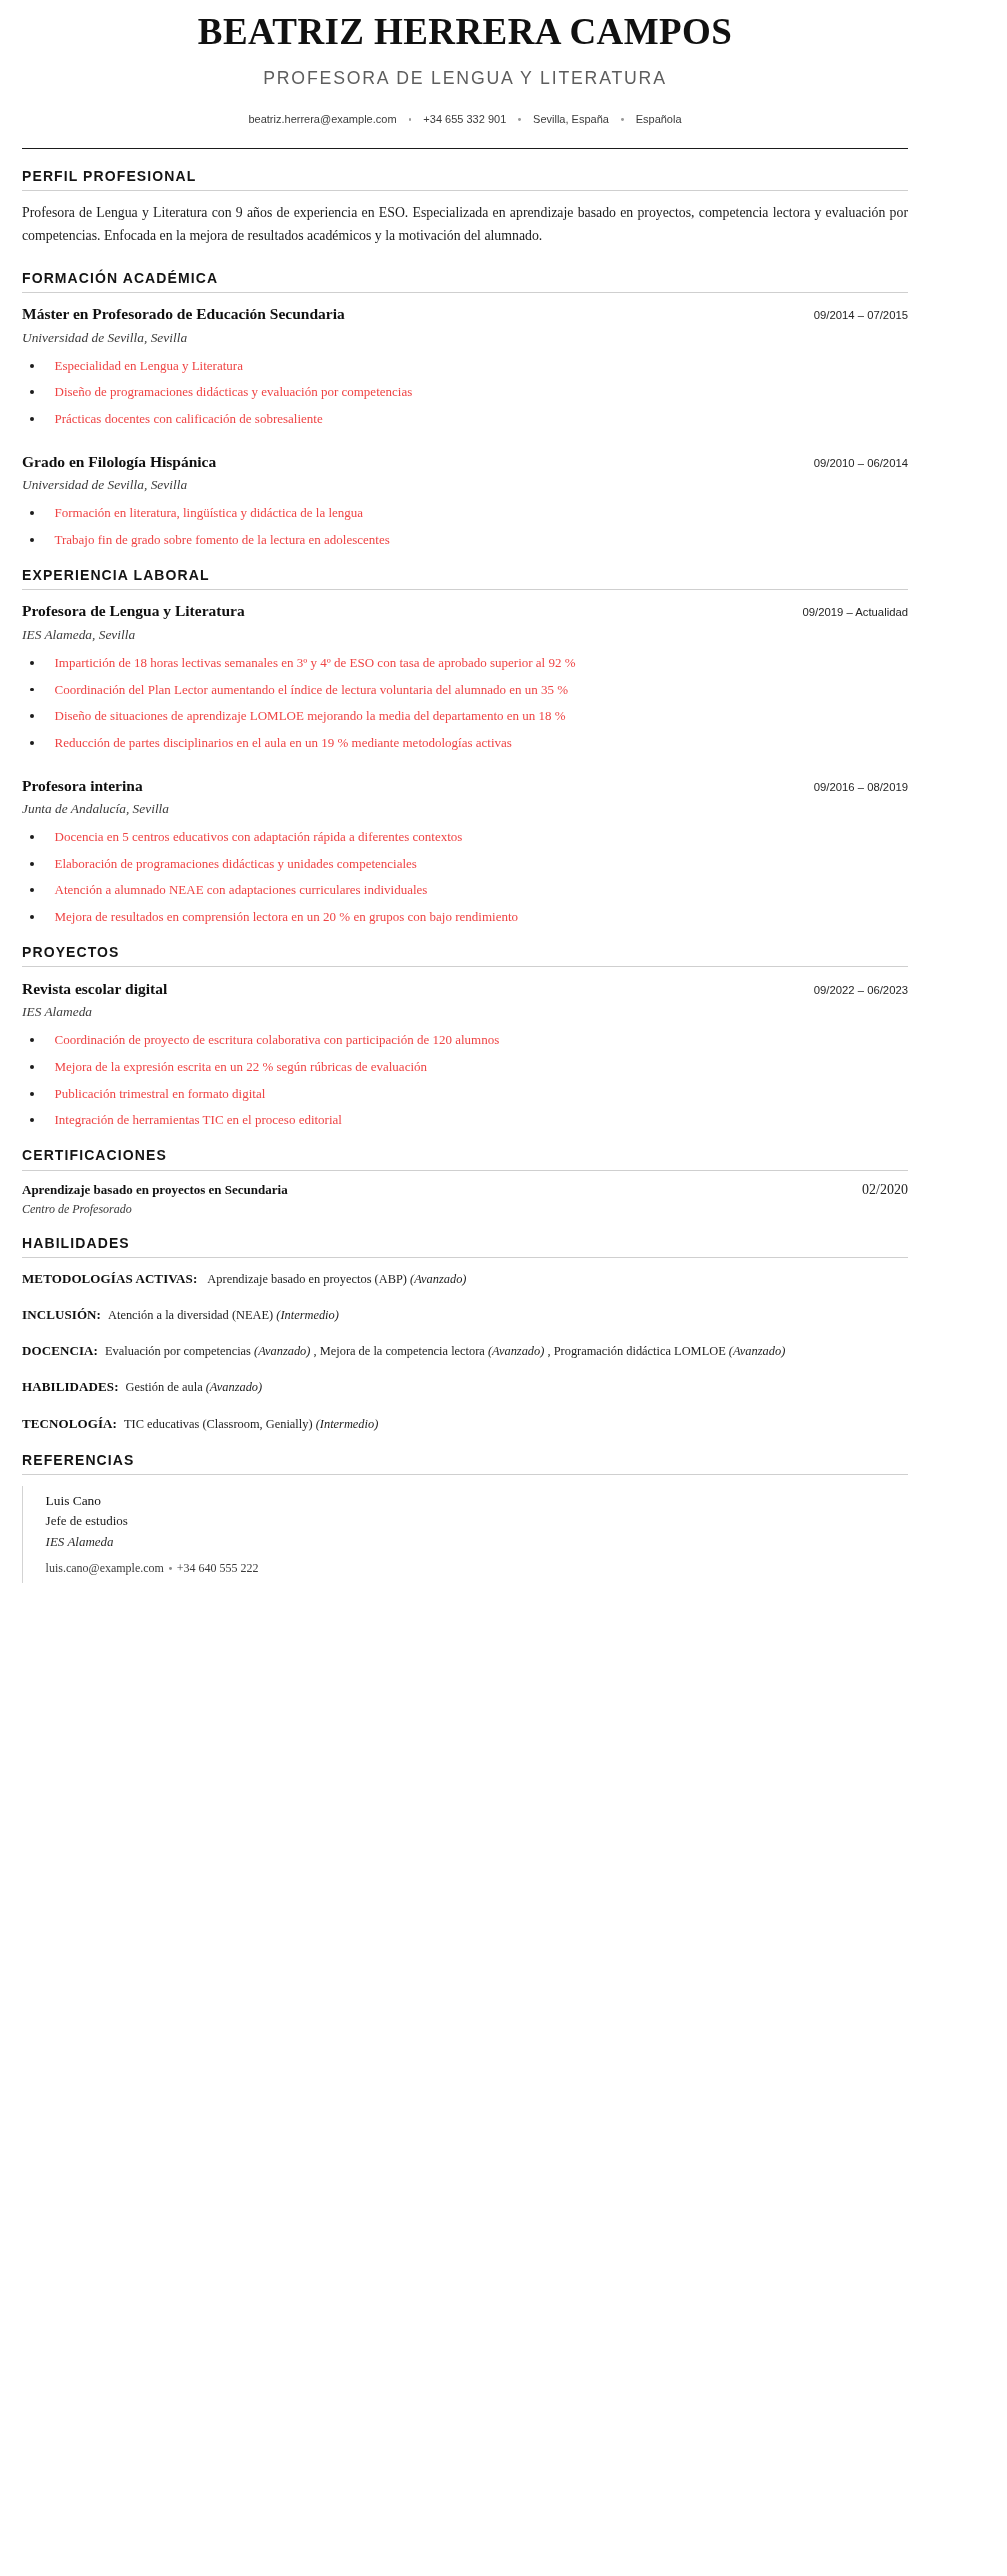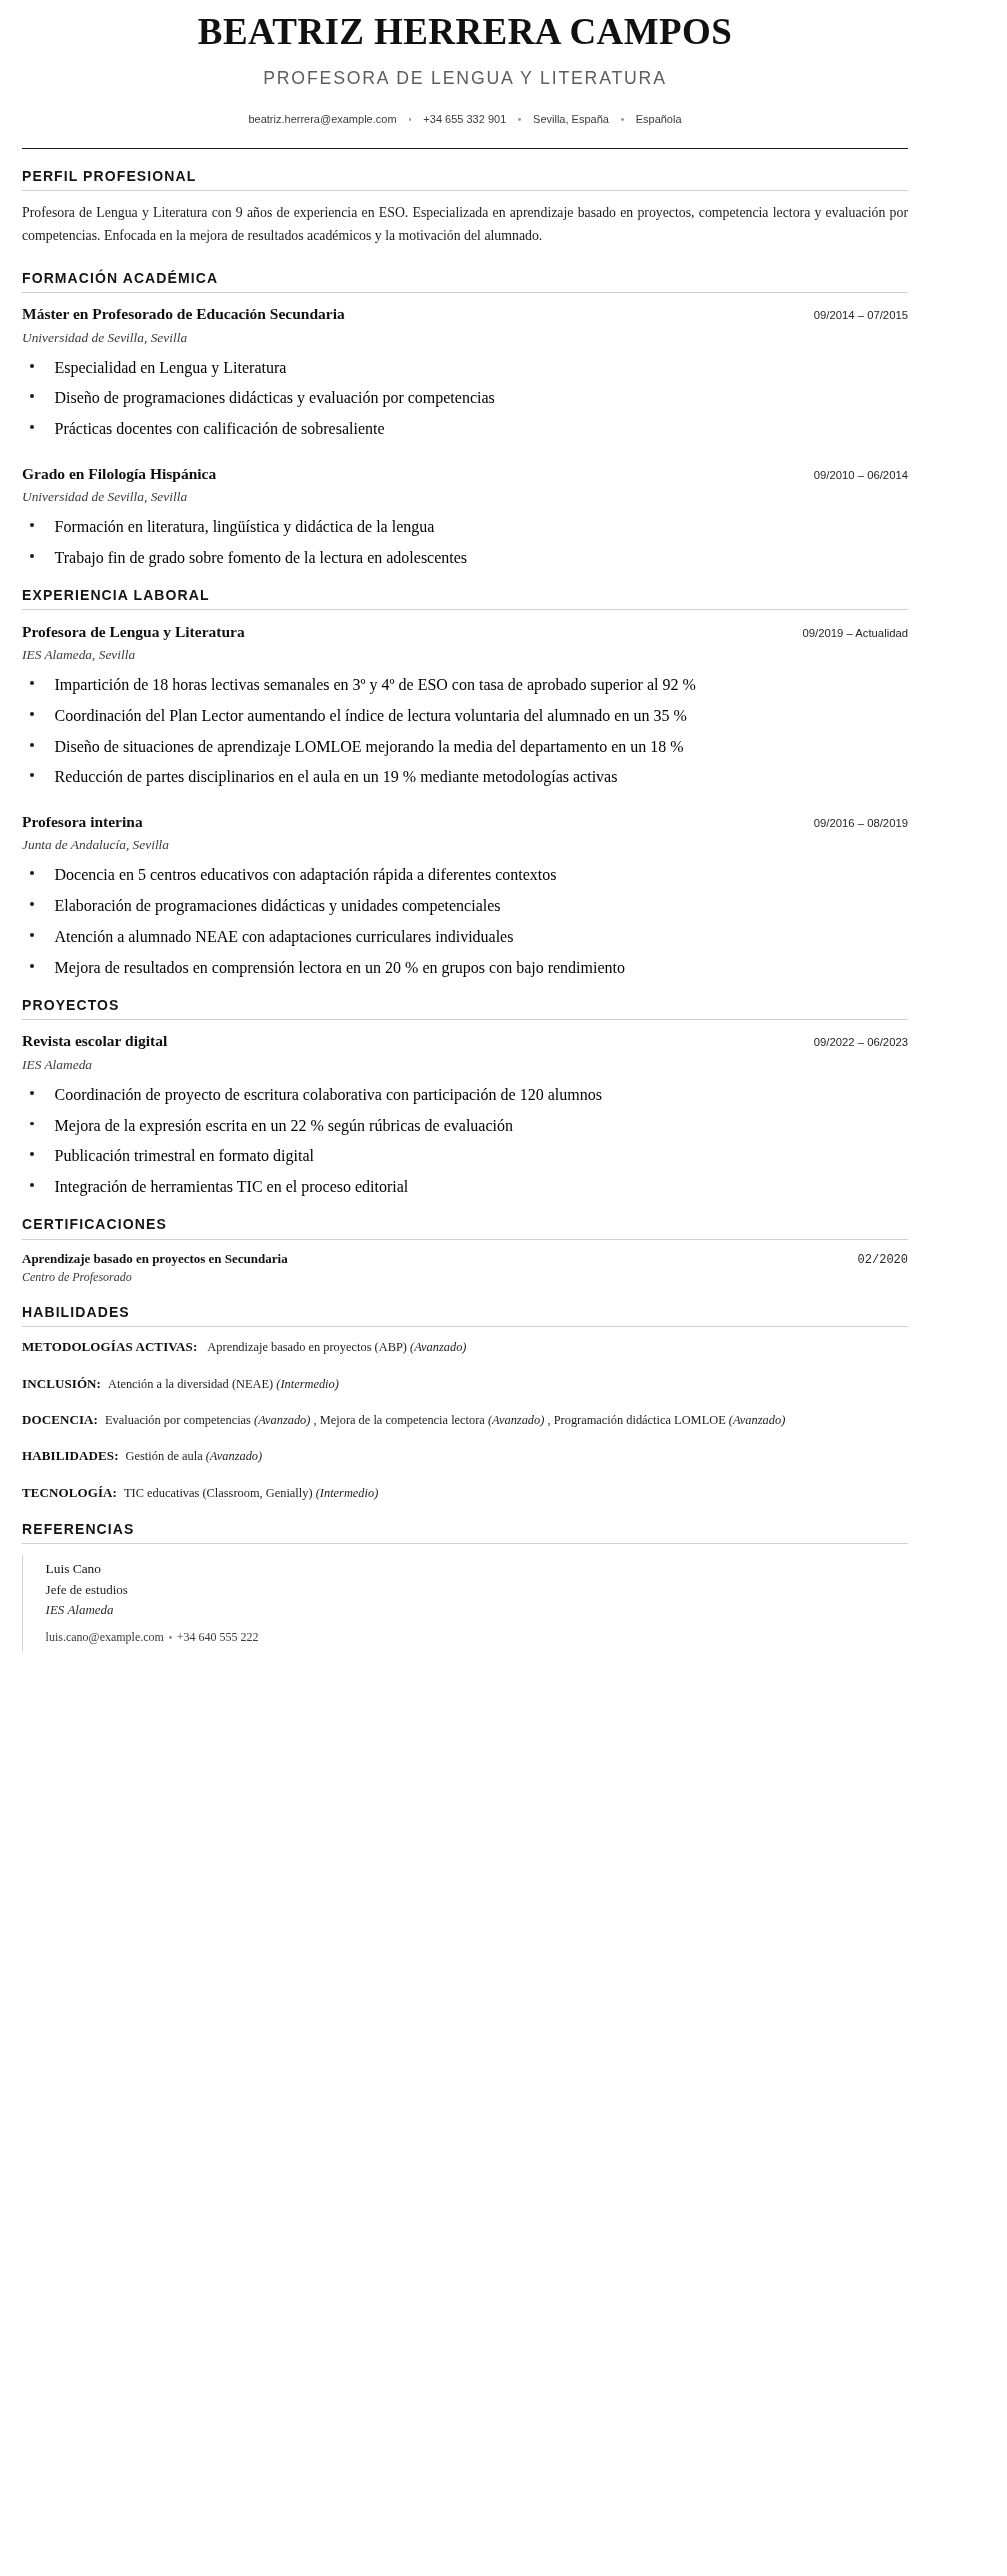--- a/index.html
+++ b/index.html
@@ -117,23 +117,23 @@
     line-height: 1.3;
   }
   .bullets {
     list-style: none;
     margin: 10.6px 0 0 0;
     padding: 0;
   }
   .bullets li {
     position: relative;
     padding-left: 32.5px;
-    font-size: 16px;
+    font-size: 13px;
     line-height: 1.35;
-    color: #000000;
+    color: #ef4444;
     margin-bottom: 9.2px;
   }
   .bullets li:last-child { margin-bottom: 0; }
   .bullets li::before {
     content: "";
     position: absolute;
     left: 7.8px;
     top: 7px;
     width: 3.9px;
     height: 3.9px;
@@ -141,22 +141,22 @@
     background: #1d1d1d;
   }
 
   
   .cert-title {
     font-weight: bold;
     font-size: 13px;
     color: #111111;
   }
   .cert-date {
-    font-family: Liberation Mono, monospace;
-    font-size: 12px;
+    font-family: Liberation Serif, serif;
+    font-size: 14px;
     color: #242424;
     white-space: nowrap;
     text-align: right;
   }
   .cert-sub {
     font-style: italic;
     font-size: 12px;
     color: #3a3a3a;
     margin-top: 3.5px;
   }

